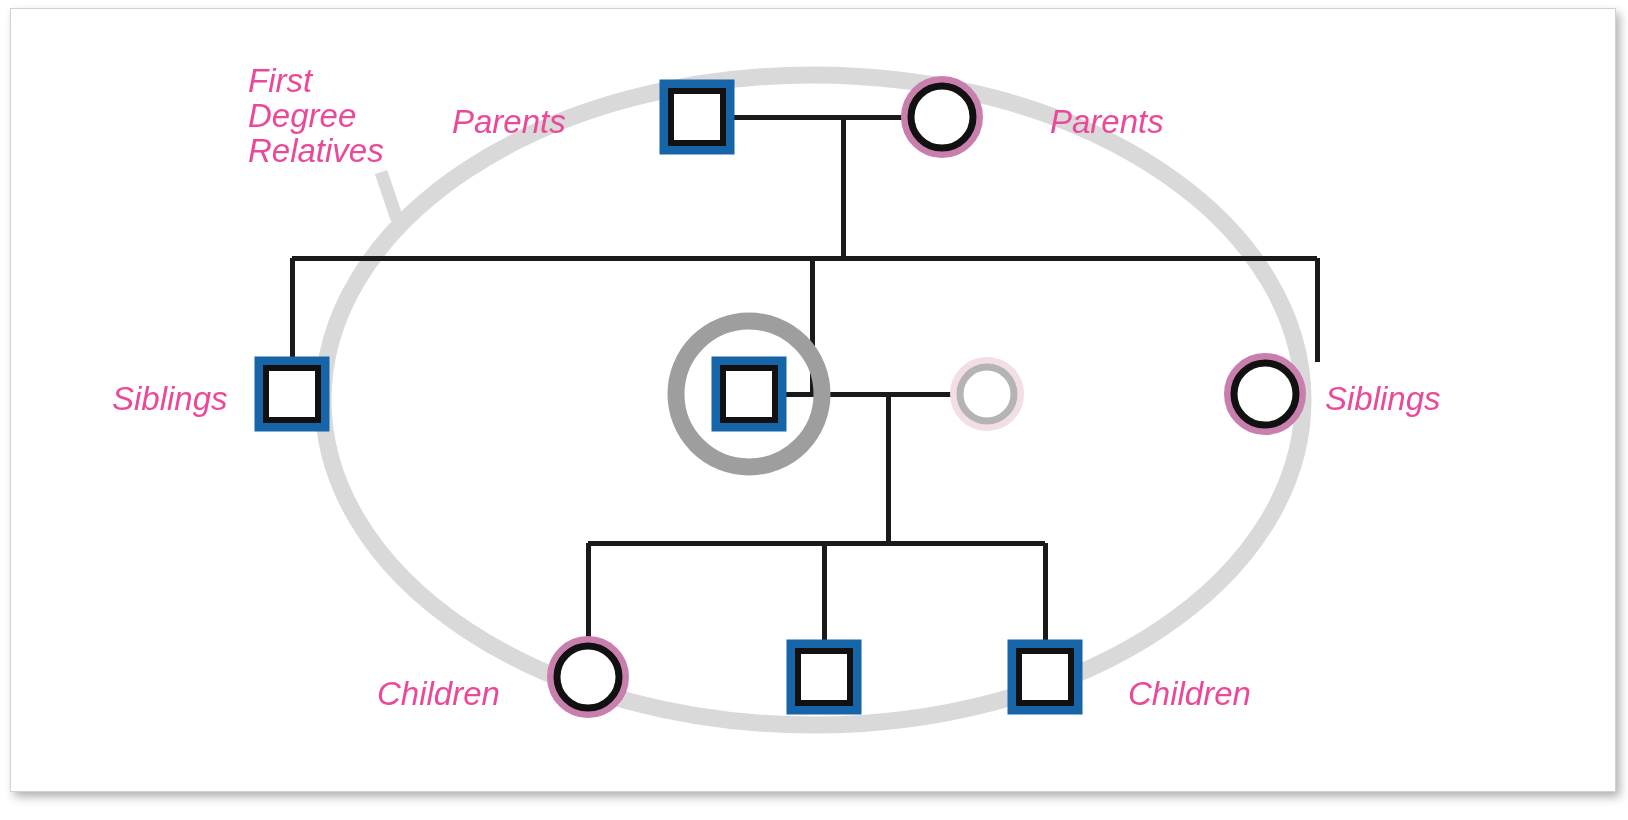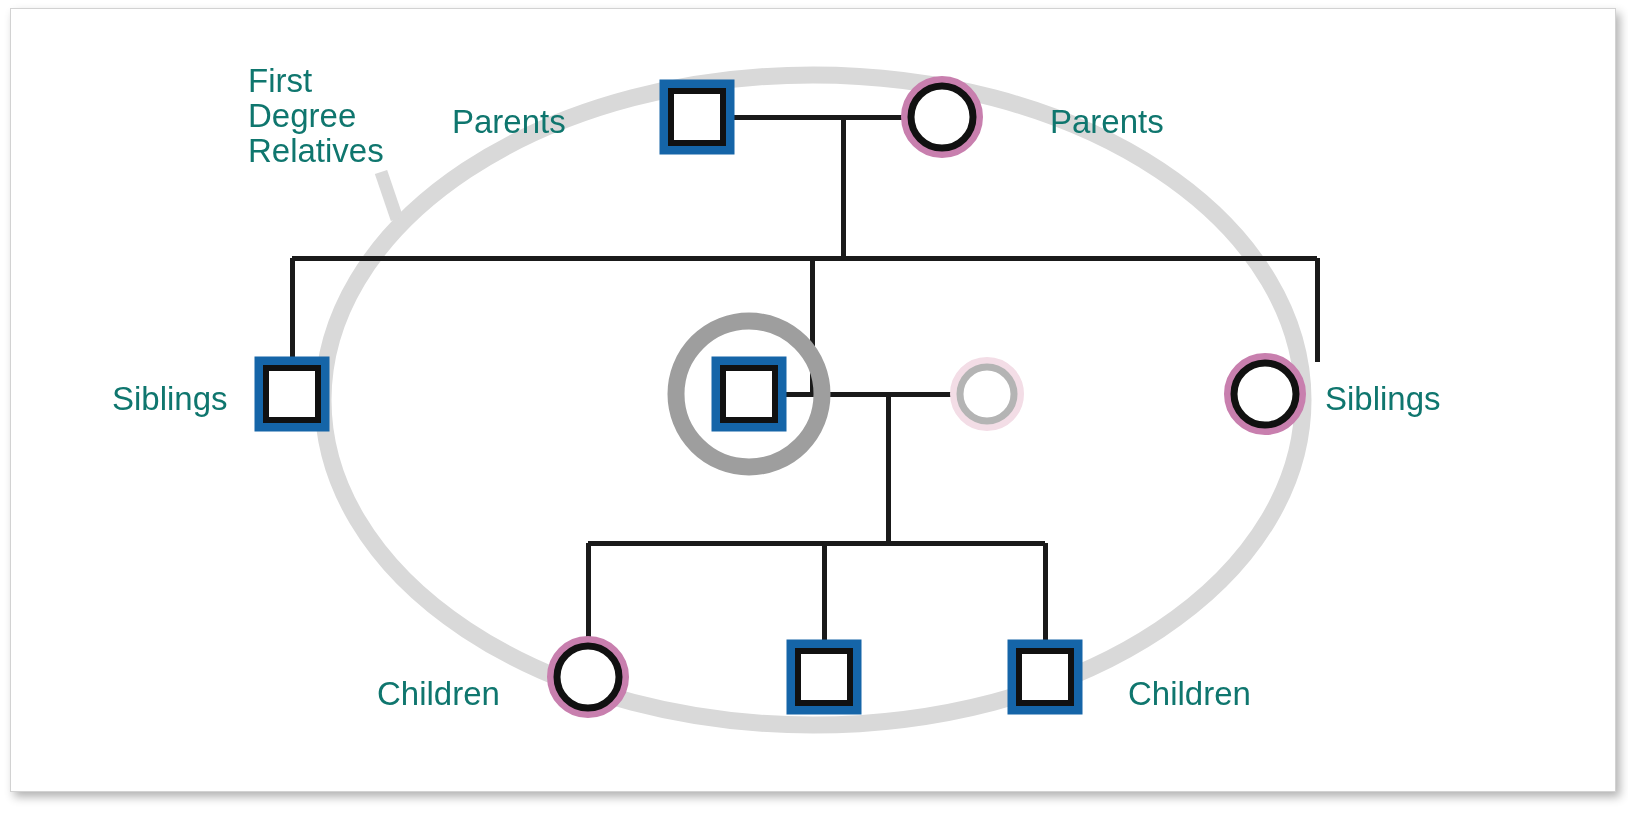--- a/index.html
+++ b/index.html
@@ -30,26 +30,27 @@
   }
   #canvas {
     position: absolute;
     left: 0;
     top: 0;
     width: 1628px;
     height: 820px;
   }
   .lbl {
     position: absolute;
-    color: #0f766e;
+    color: #ec4899;
     font-family: "Liberation Sans", sans-serif;
     font-size: 33px;
     line-height: 36px;
     white-space: pre;
     letter-spacing: 0px;
+    font-style: italic;
   }
   .lbl.multi { white-space: pre-line; line-height: 35px; }
 </style>
 </head>
 <body>
 
 <div id="page">
   <div id="card"></div>
 
   <svg id="canvas" viewBox="0 0 1628 820" xmlns="http://www.w3.org/2000/svg">

